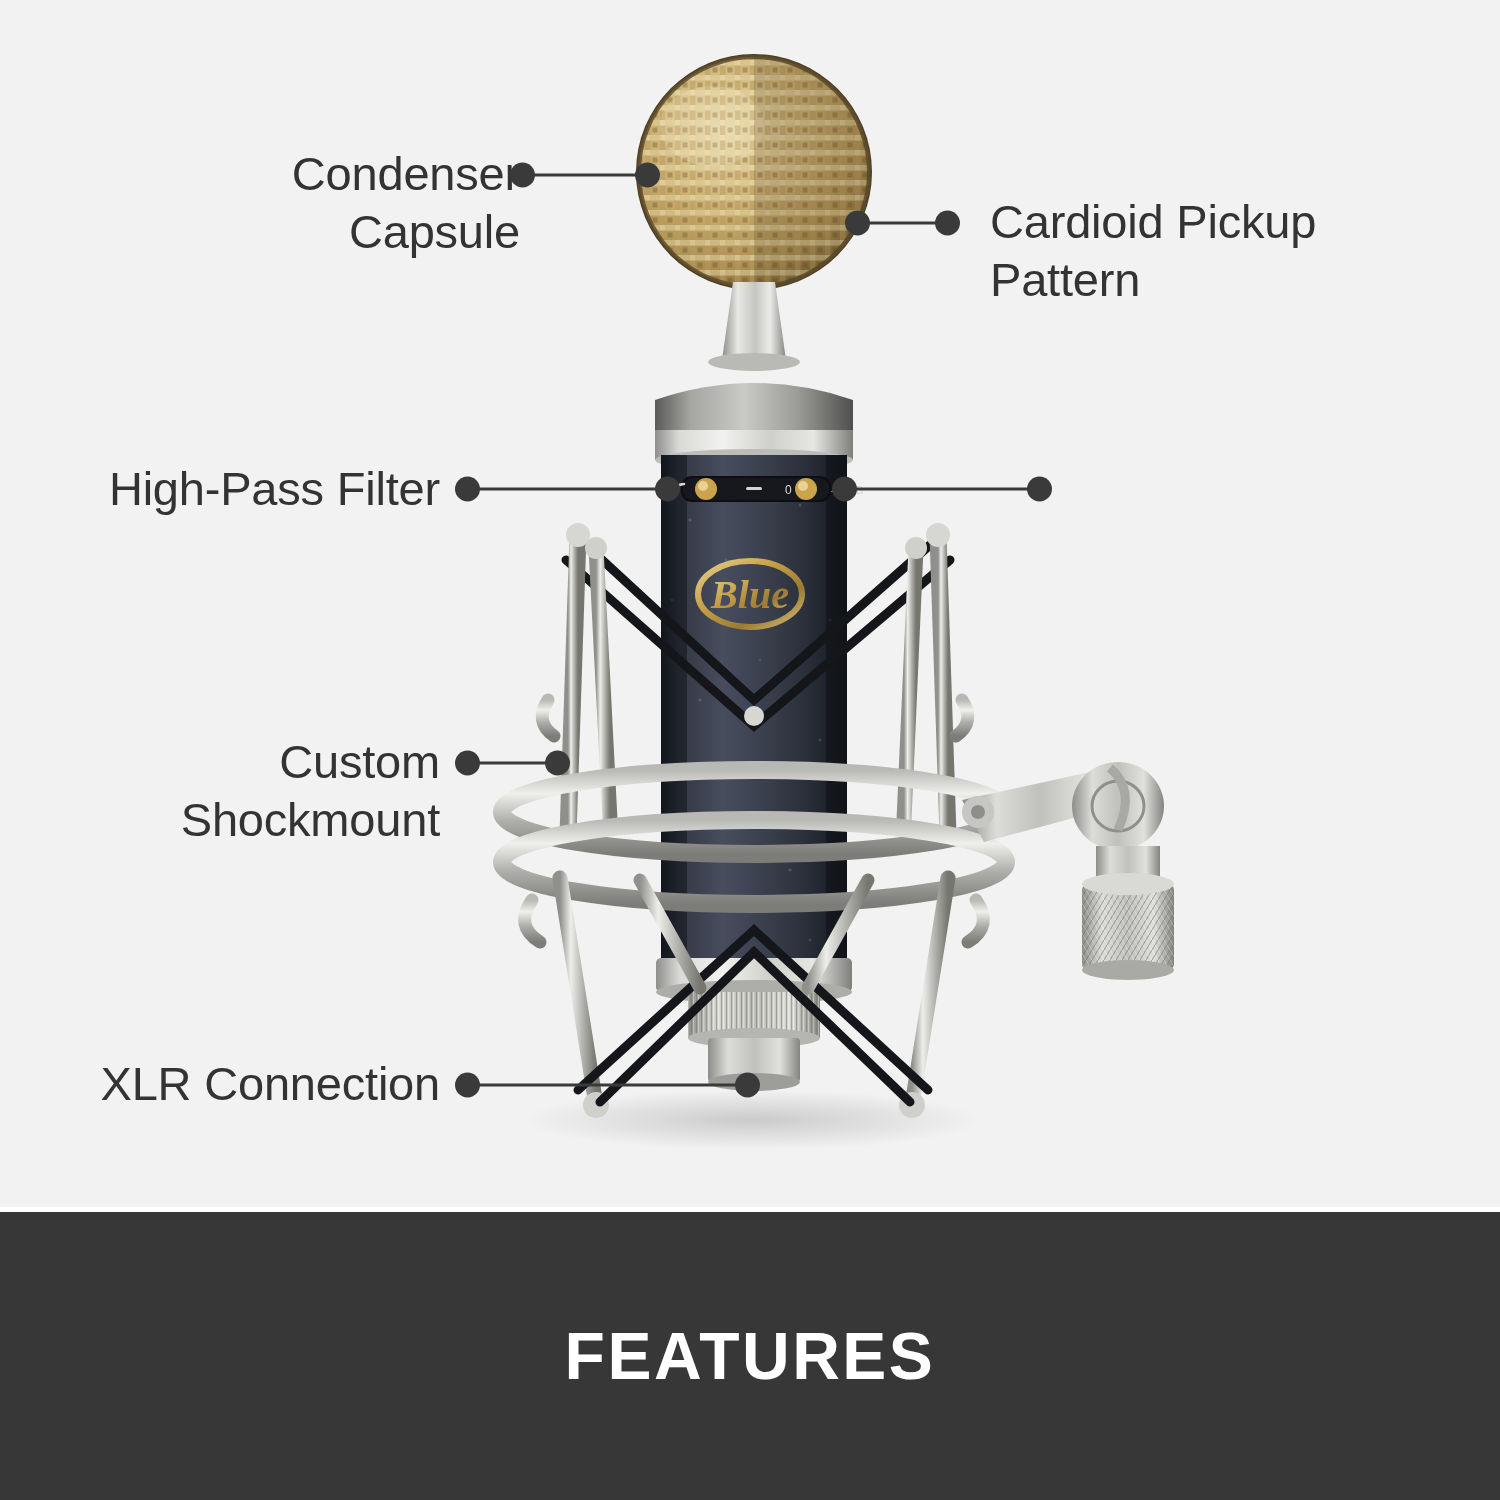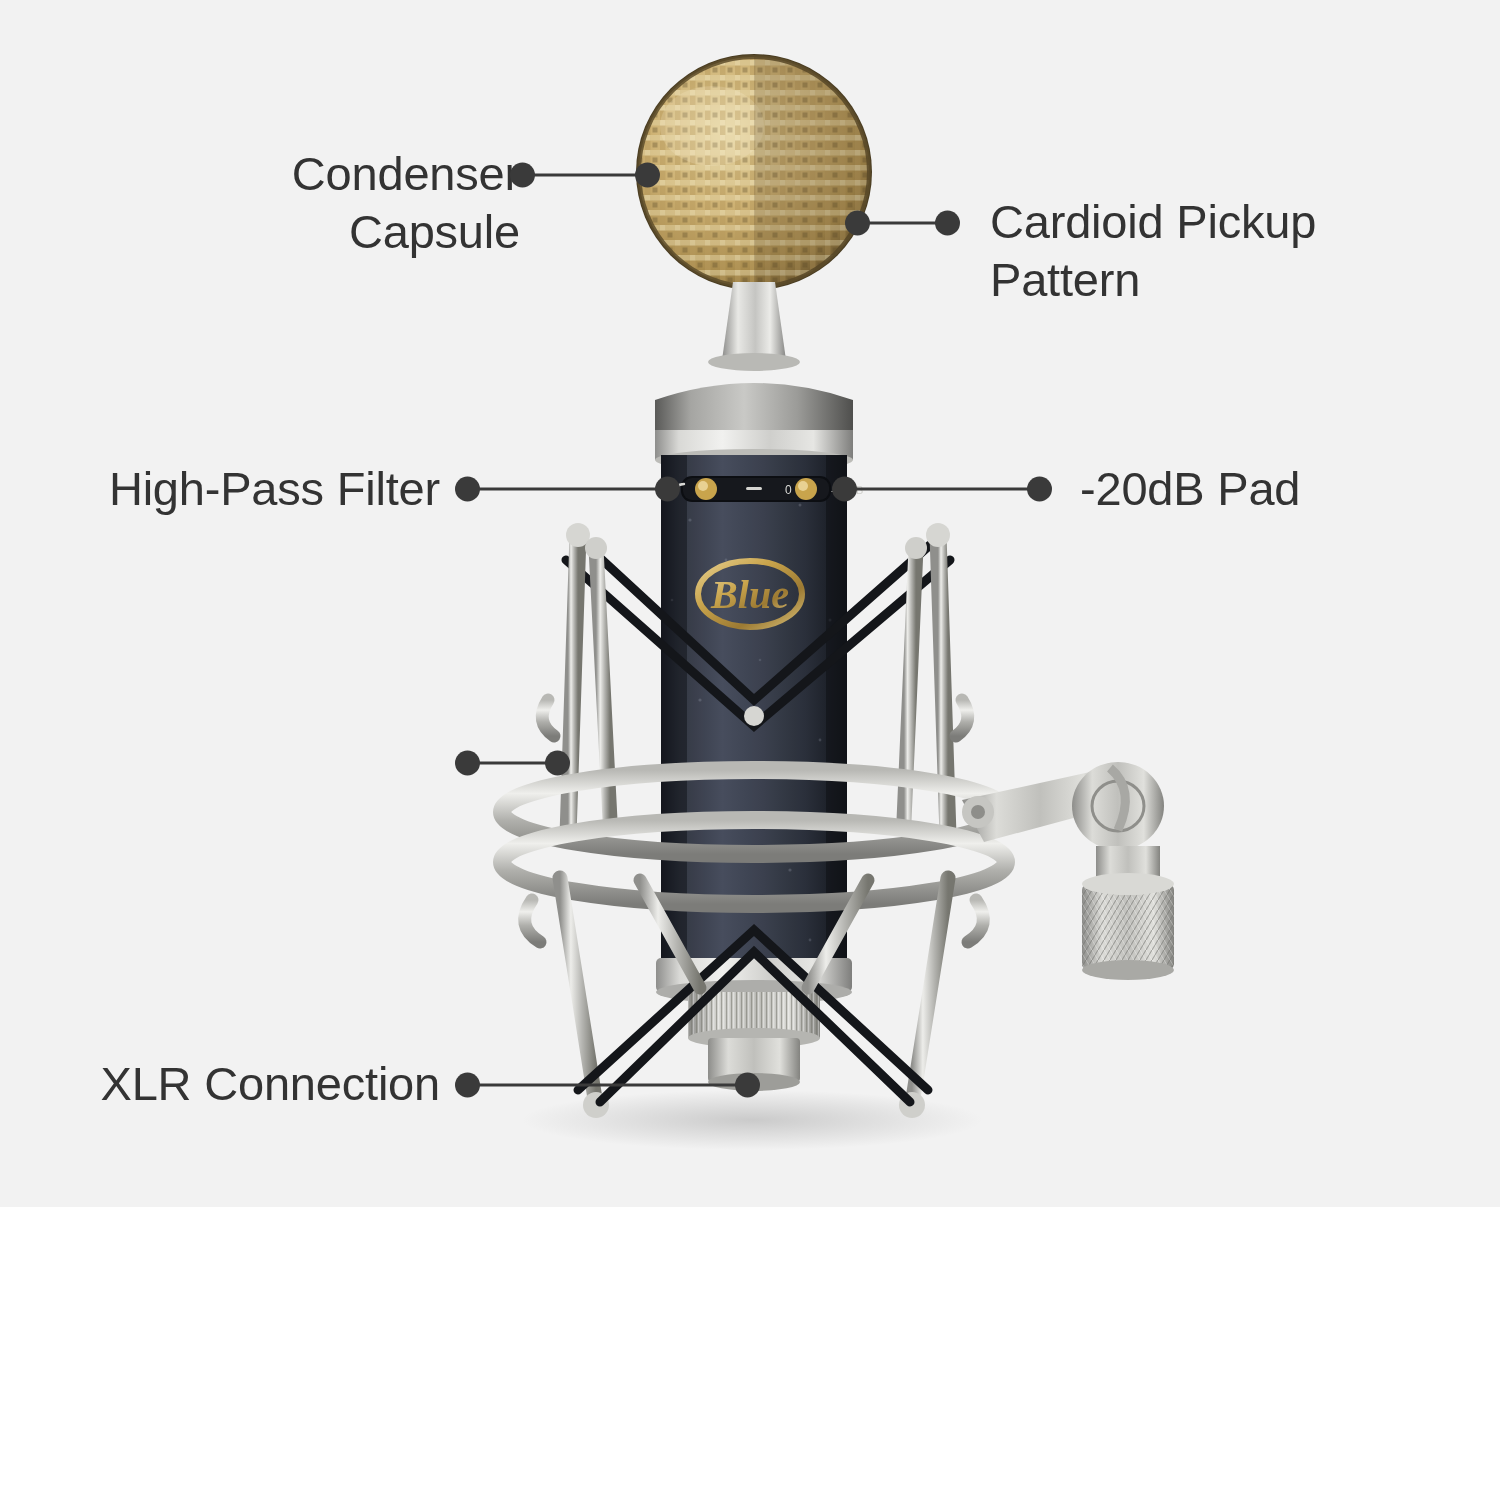--- a/index.html
+++ b/index.html
@@ -331,31 +331,35 @@
       <span class="dot start"></span>
       <span class="line"></span>
       <span class="dot end"></span>
     </div>
 
     <div class="connector" style="left:832px; top:476px; width:220px; height:26px;">
       <span class="dot start"></span>
       <span class="line"></span>
       <span class="dot end"></span>
     </div>
-    <div class="callout-label left-align" style="left:1080px; top:460px; width:400px;">-20dB Pad</div>
-
+
+    <div class="callout-label right-align" style="left:60px; top:733px; width:380px;">Custom
+Shockmount</div>
     <div class="connector" style="left:455px; top:750px; width:115px; height:26px;">
       <span class="dot start"></span>
       <span class="line"></span>
       <span class="dot end"></span>
     </div>
 
     <div class="callout-label right-align" style="left:10px; top:1055px; width:430px;">XLR Connection</div>
     <div class="connector" style="left:455px; top:1072px; width:305px; height:26px;">
       <span class="dot start"></span>
       <span class="line"></span>
       <span class="dot end"></span>
     </div>
 
   </div>
 
+  <div id="features-banner">
+    <span class="banner-text">FEATURES</span>
+  </div>
 
 </div>
 
 </body></html>

